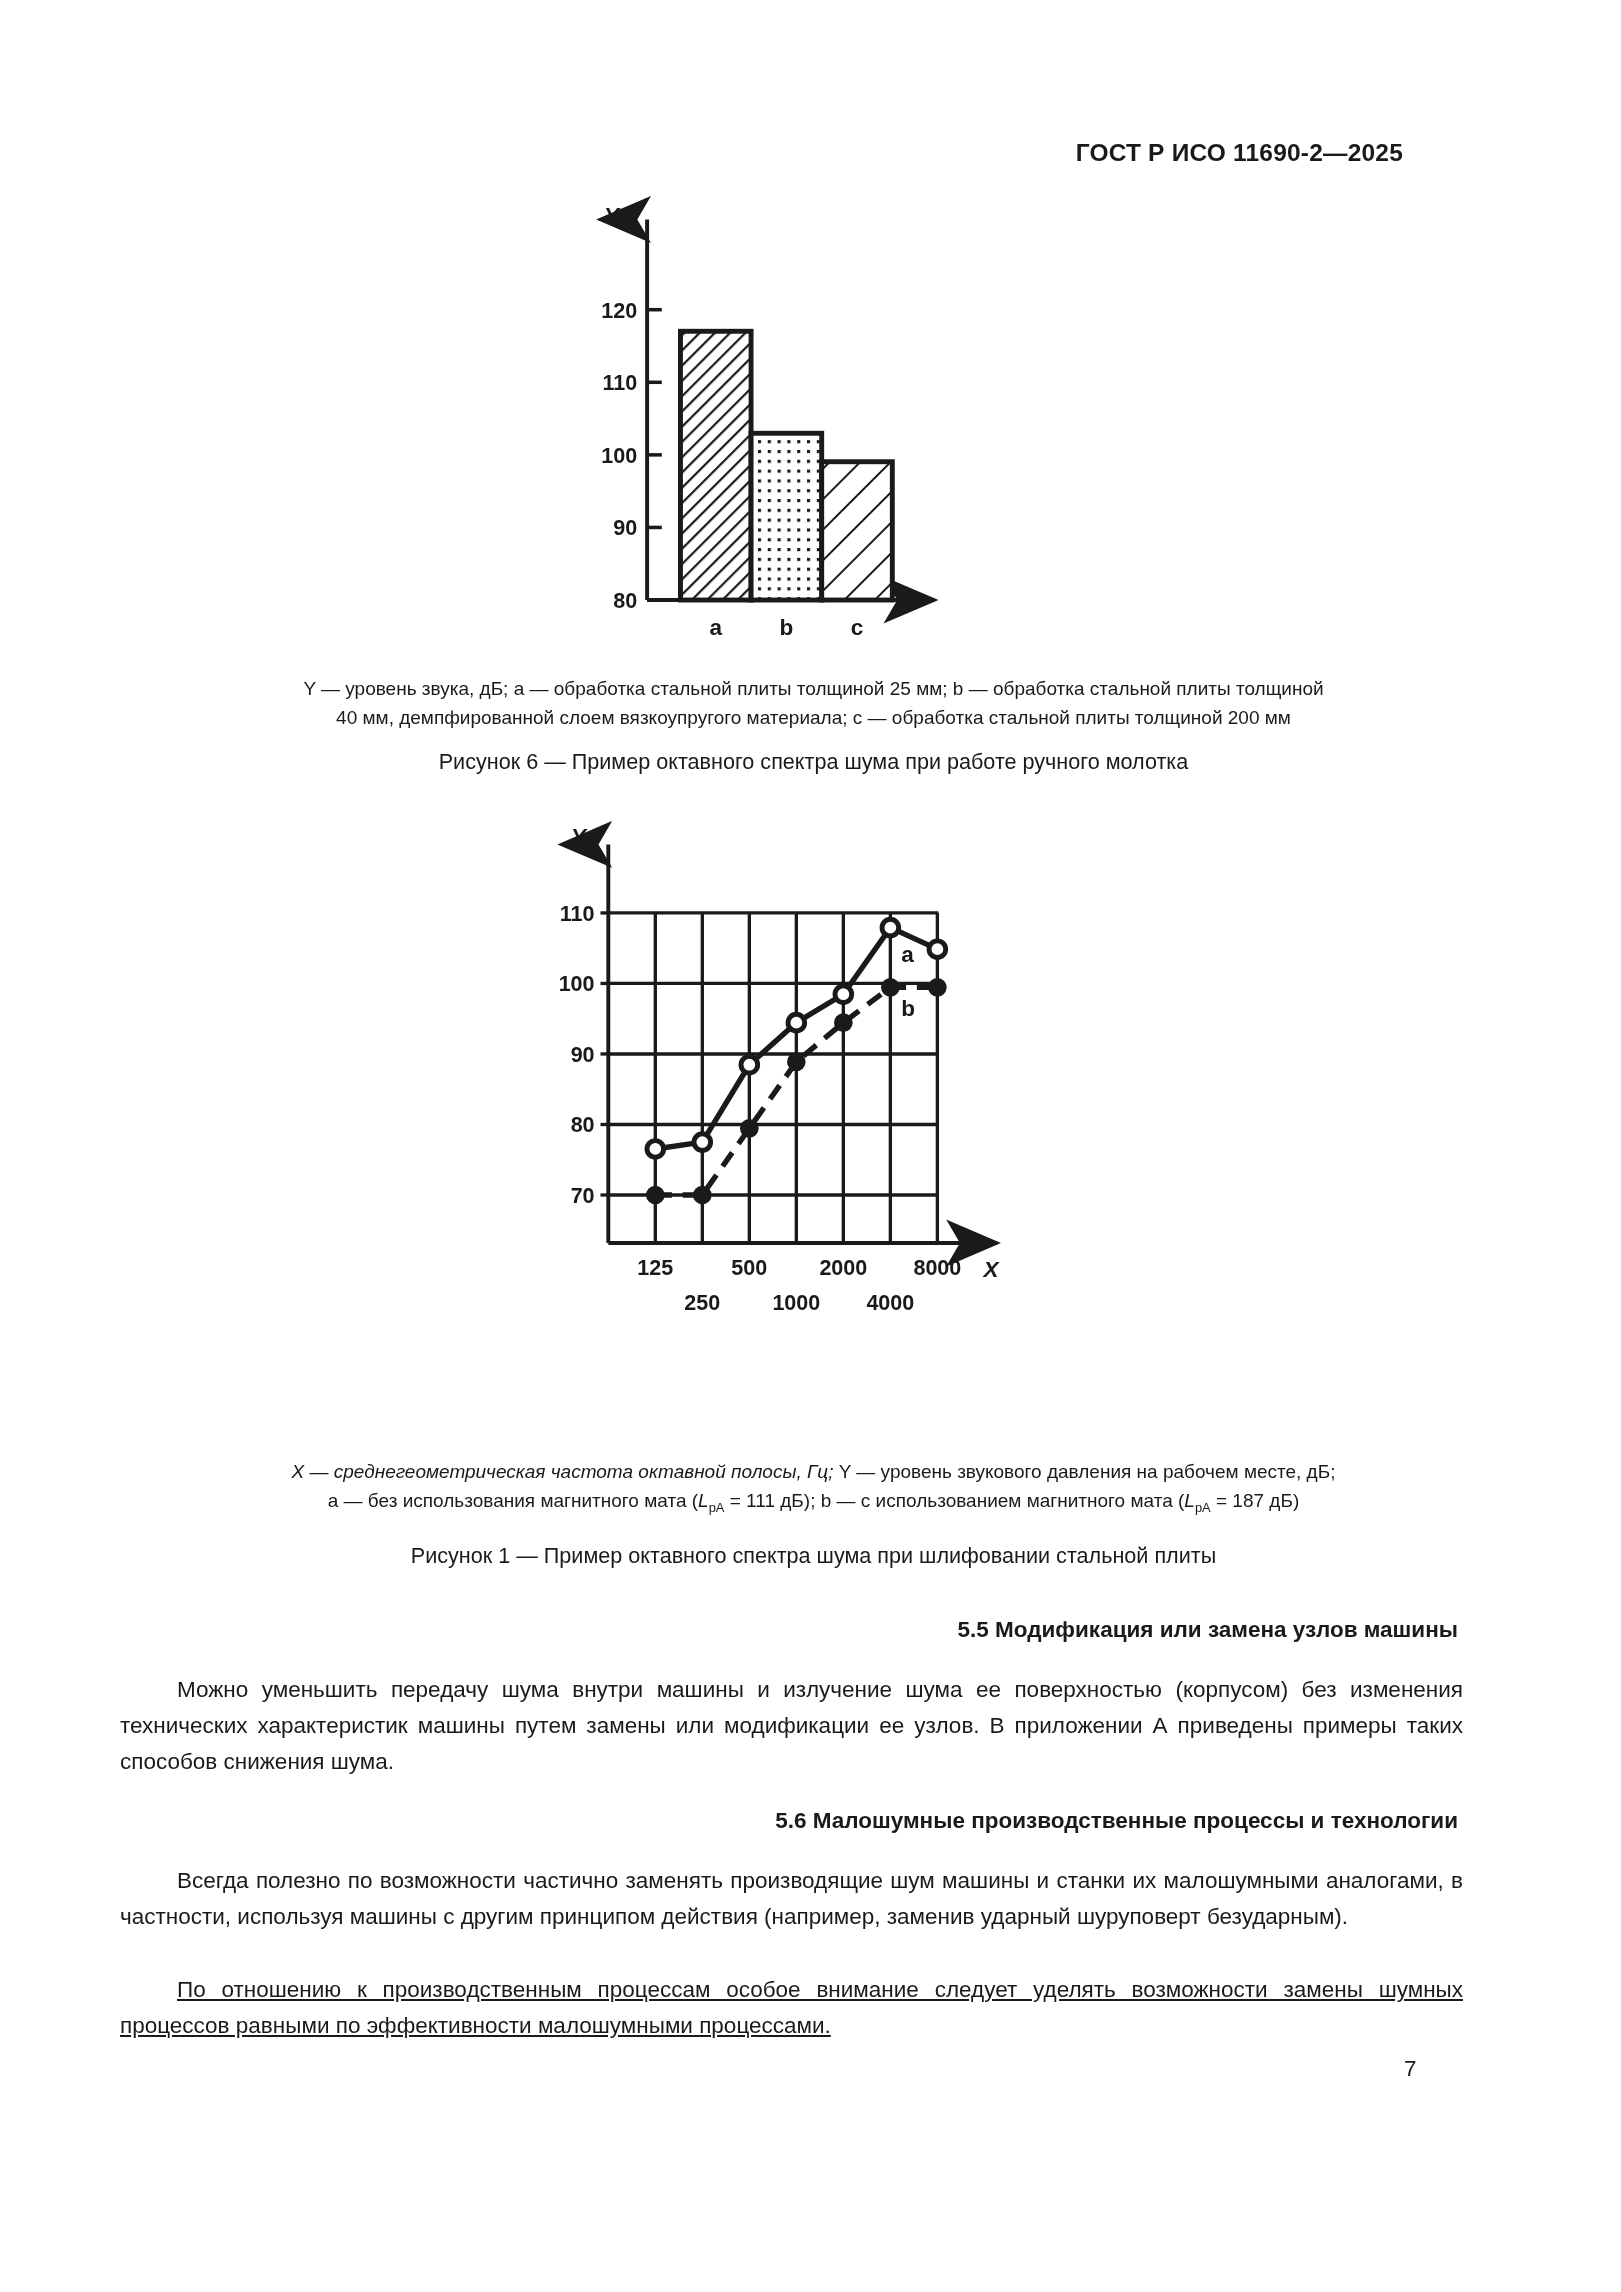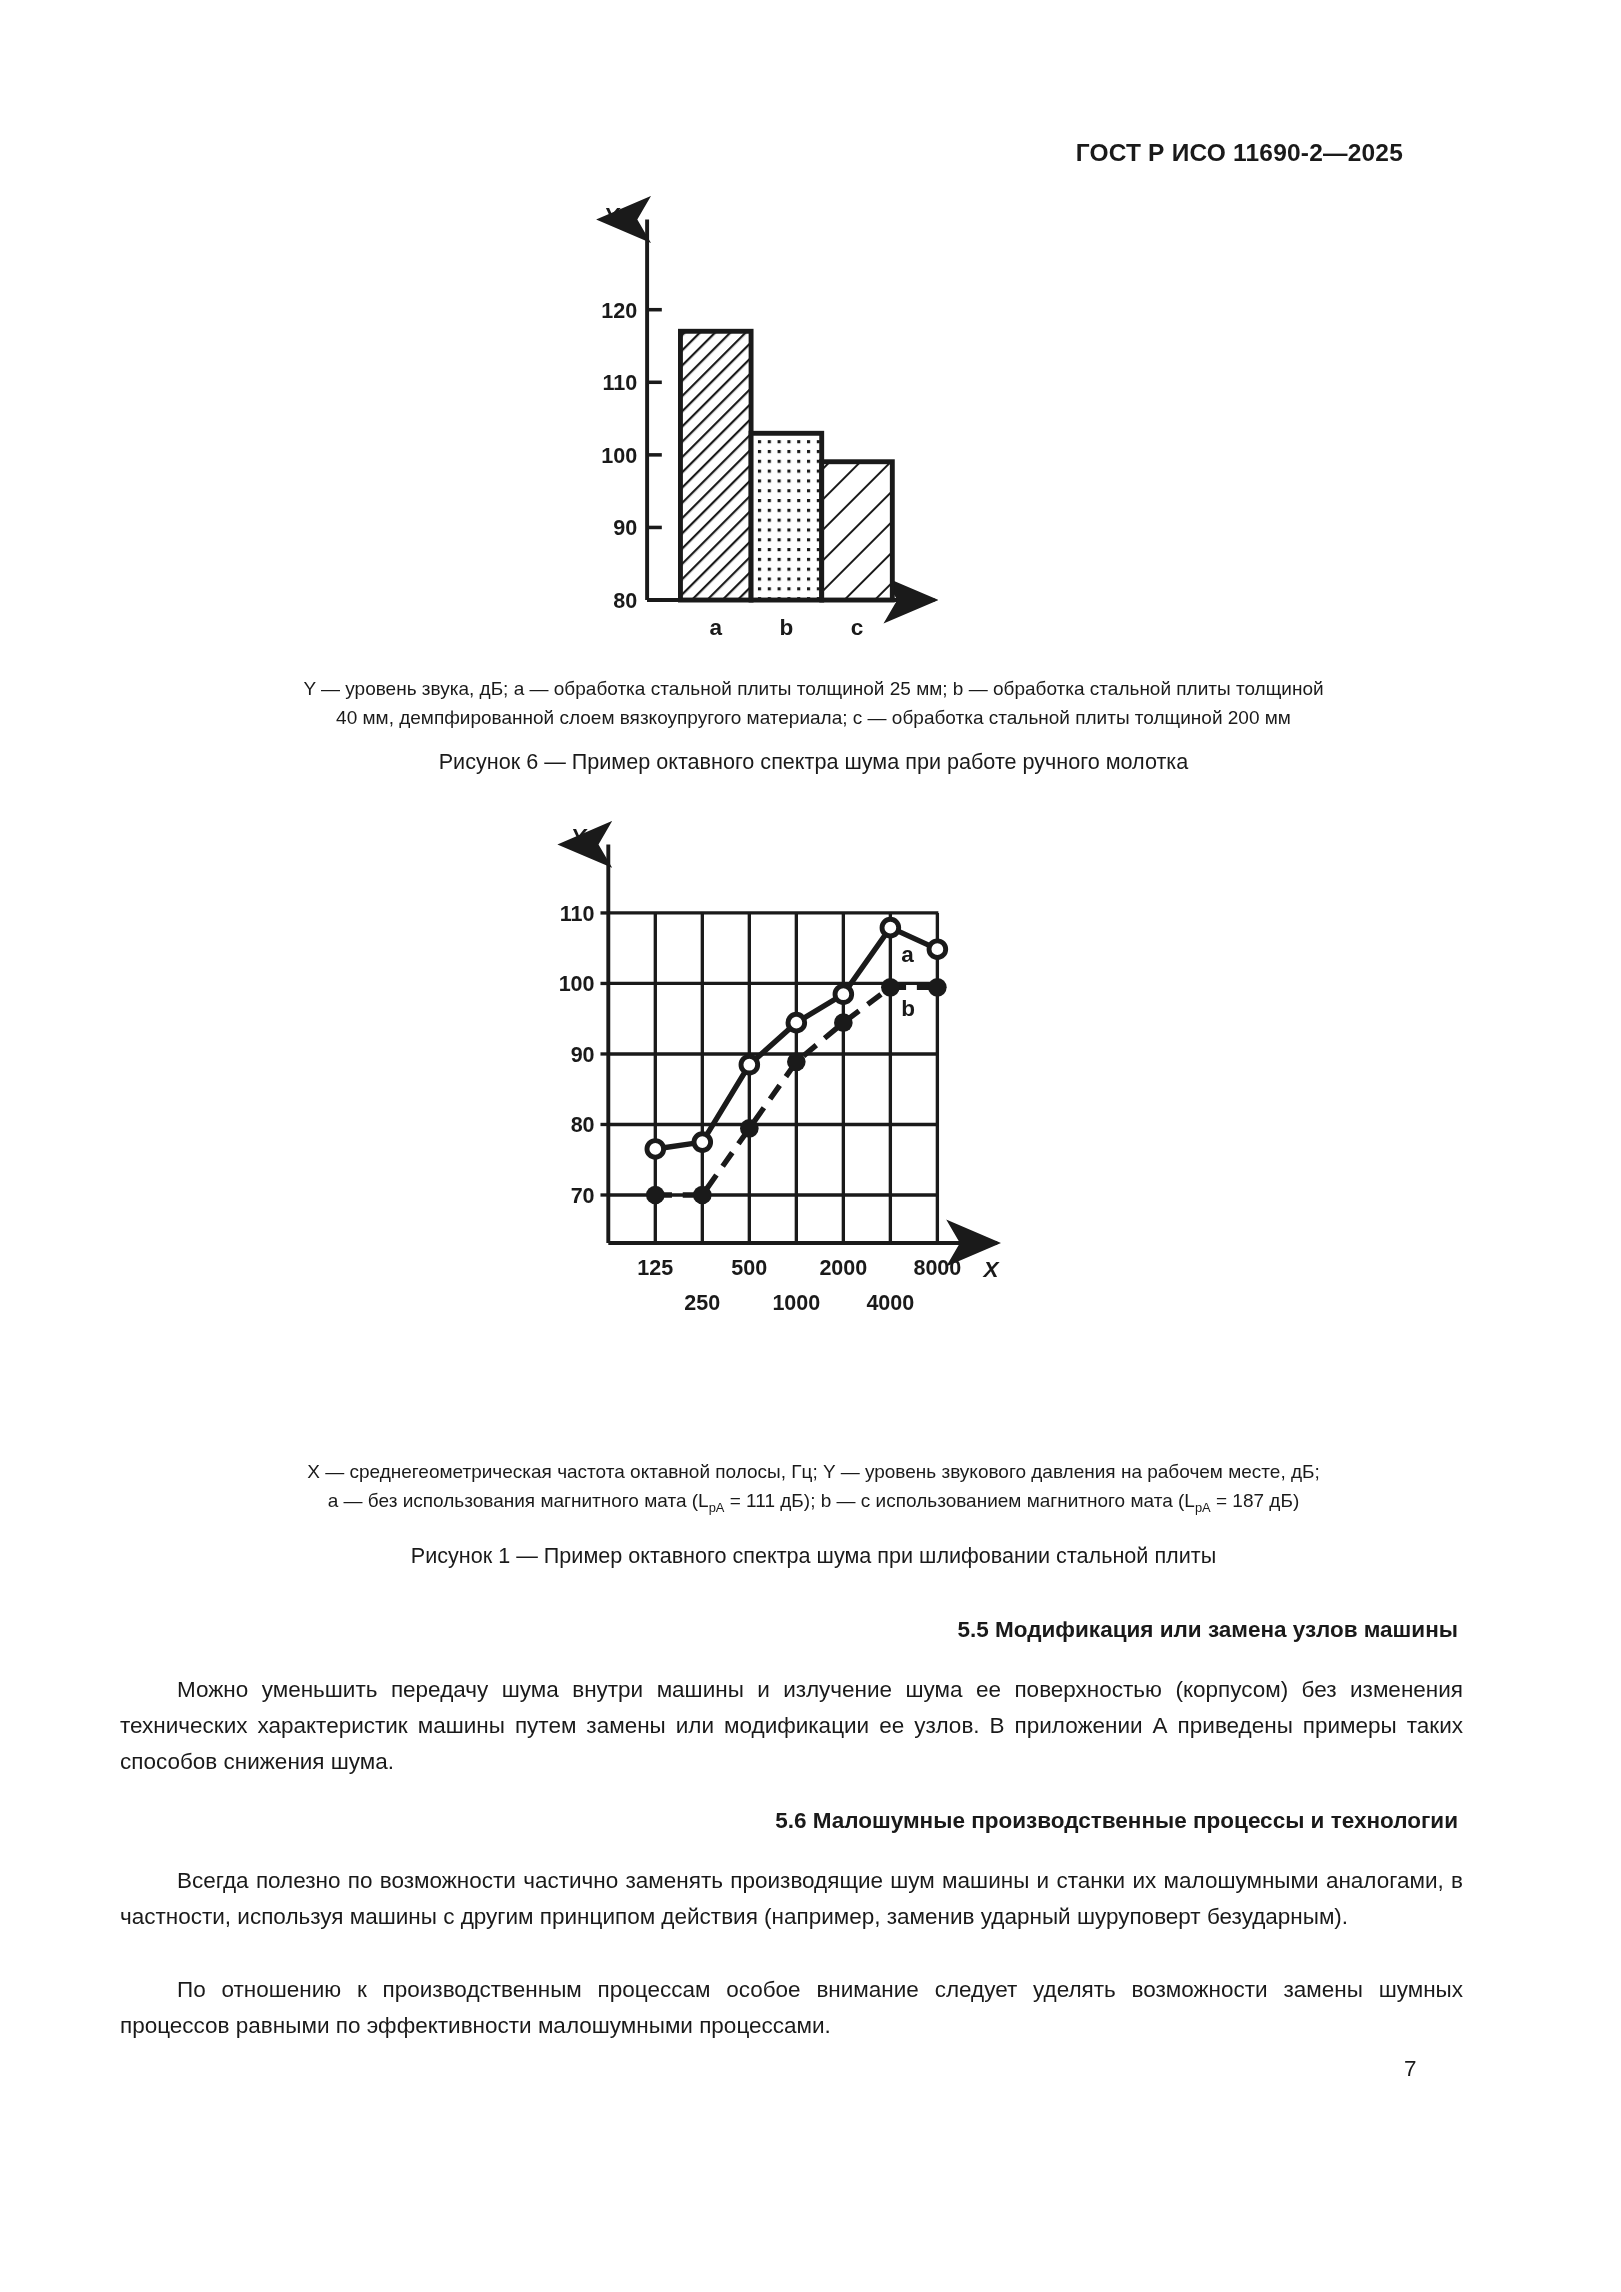--- a/index.html
+++ b/index.html
@@ -58,21 +58,21 @@
   }
   .para span.ind{display:inline-block;width:57px;}
 
   .pageno{
     position:absolute;
     left:1404px;top:2056px;
     font-size:22.5px;
   }
 
   sub{font-size:.68em;}
-  .ital{margin-top:30px;}
+  .ital{font-style:italic;margin-top:30px;}
 </style>
 </head>
 <body>
 
 <div class="page">
 
   <div class="header">ГОСТ Р ИСО 11690-2—2025</div>
 
   <div class="fig6">
     <svg width="412" height="461" viewBox="0 0 420 470">
@@ -233,18 +233,18 @@
   <div class="figtitle" style="top:1541px;">Рисунок 1 — Пример октавного спектра шума при шлифовании стальной плиты</div>
 
   <div class="h3" style="top:1617px;">5.5 Модификация или замена узлов машины</div>
 
   <div class="para" style="top:1672px;"><span class="ind"></span><span>Можно уменьшить передачу шума внутри машины и излучение шума ее поверхностью (корпусом) без изменения технических характеристик машины путем замены или модификации ее узлов. В приложении А приведены примеры таких способов снижения шума.</span></div>
 
   <div class="h3" style="top:1808px;">5.6 Малошумные производственные процессы и технологии</div>
 
   <div class="para" style="top:1863px;"><span class="ind"></span><span>Всегда полезно по возможности частично заменять производящие шум машины и станки их малошумными аналогами, в частности, используя машины с другим принципом действия (например, заменив ударный шуруповерт безударным).</span></div>
 
-  <div class="para" style="top:1972px;"><span class="ind"></span><span>По отношению к производственным процессам особое внимание следует уделять возможности замены шумных процессов равными по эффективности малошумными процессами.</span></div>
+  <div class="para" style="top:1972px;text-decoration:underline;"><span class="ind"></span><span>По отношению к производственным процессам особое внимание следует уделять возможности замены шумных процессов равными по эффективности малошумными процессами.</span></div>
 
   <div class="pageno">7</div>
 
 </div>
 
 
 </body></html>

